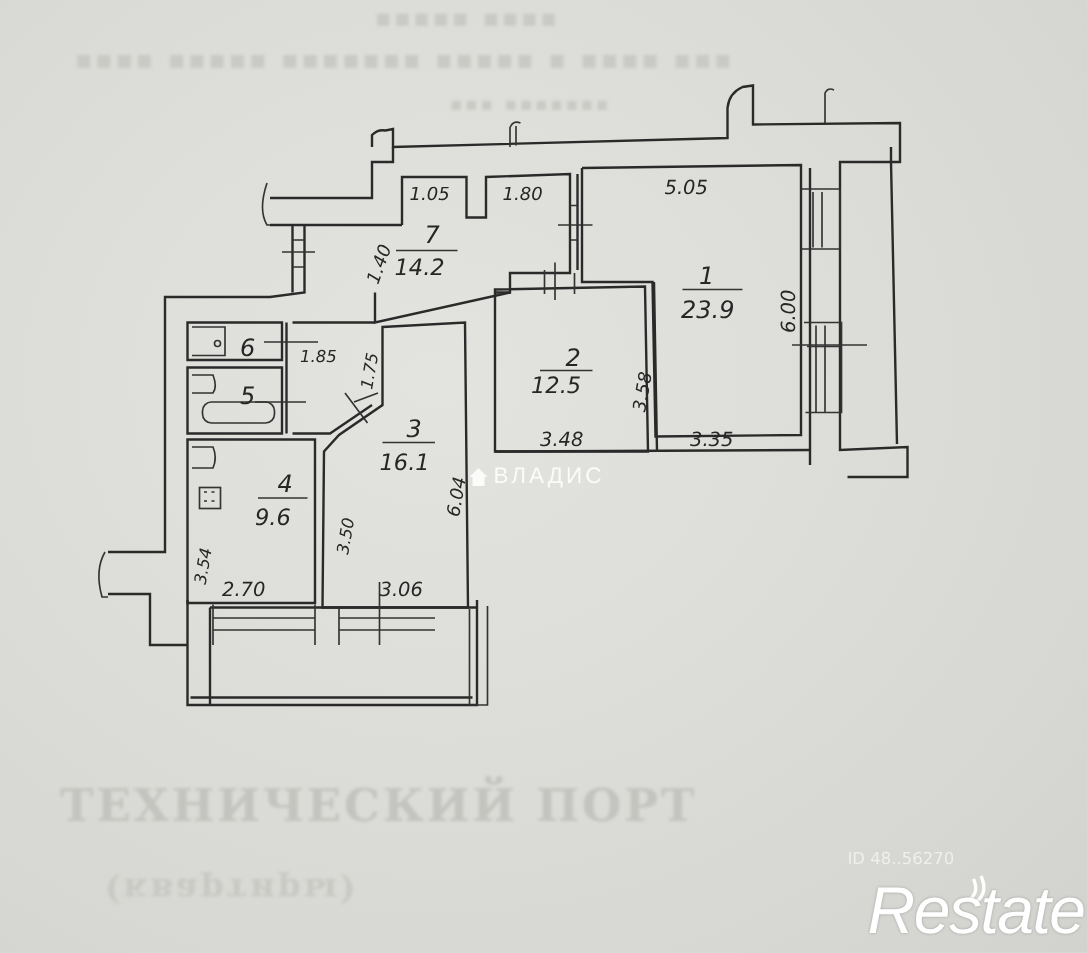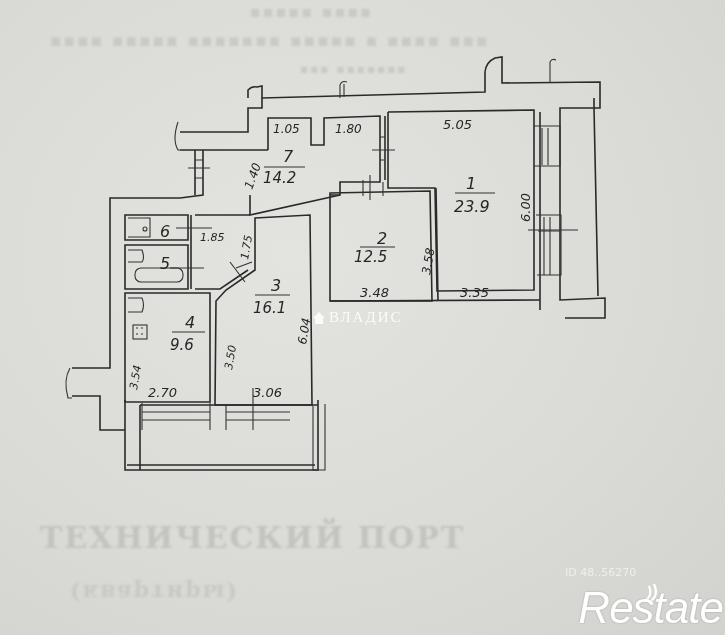--- a/index.html
+++ b/index.html
@@ -26,21 +26,21 @@
       filter: blur(1.2px);
     }
     .ghost-top1 { left: 250px; top: 2px; font-size: 16px; }
     .ghost-top2 { left: 50px; top: 30px; font-size: 17px; }
     .ghost-top3 { left: 300px; top: 62px; font-size: 12px; }
     .ghost-bottom1 { left: 40px; top: 520px; font-size: 30px; color:#c3c3bf; }
     .ghost-bottom2 { left: 70px; top: 580px; font-size: 22px; transform: scaleY(-1); color:#c8c8c4; }
     .watermark-vladis {
       position: absolute; left: 312px; top: 309px;
       color: rgba(255,255,255,0.85); font-size: 15px; letter-spacing: 2px;
-      font-family: Liberation Serif, serif; display: flex; align-items: center; gap: 3px;
+      font-family: Liberation Sans, sans-serif; display: flex; align-items: center; gap: 3px;
     }
     .watermark-vladis .house {
       width: 14px; height: 14px; position: relative;
     }
     .restate {
       position: absolute; right: 2px; bottom: 2px;
       color: #ffffff; font-size: 44px; font-style: oblique;
       font-family: "Liberation Sans", sans-serif; letter-spacing: -1px;
       text-shadow: 0 0 2px rgba(0,0,0,0.25);
     }

